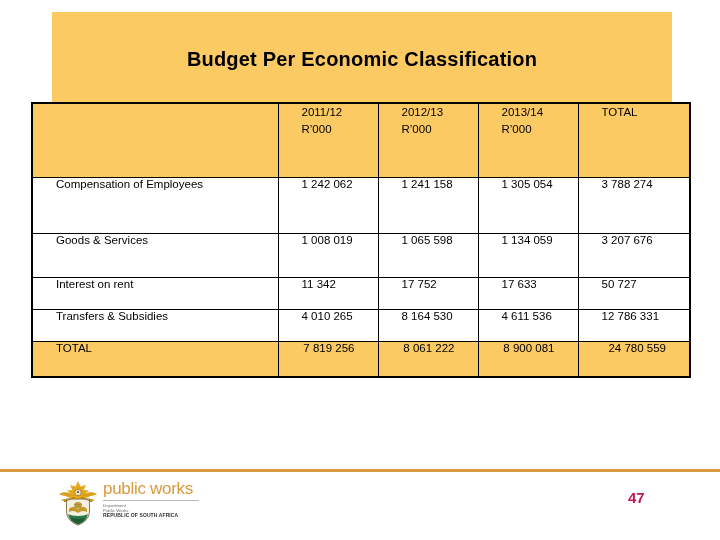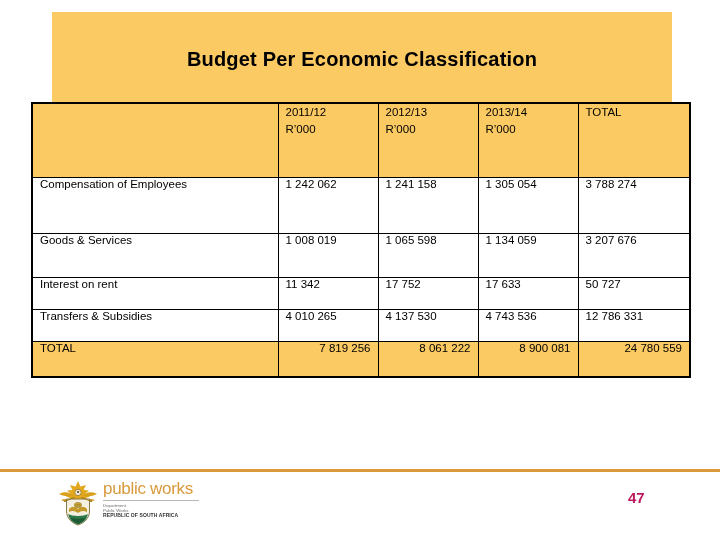--- a/index.html
+++ b/index.html
@@ -42,21 +42,21 @@
     left: 31px;
     top: 102px;
     width: 658px;
     border-collapse: collapse;
     table-layout: fixed;
   }
   #budget-table td, #budget-table th {
     border: 1px solid #000000;
     font-size: 11.5px;
     color: #000000;
-    padding: 0 7px;
+    padding: 0 23px;
     vertical-align: top;
     font-weight: normal;
     box-sizing: border-box;
   }
   
   col.c-label  { width: 246px; }
   col.c-year   { width: 100px; }
   col.c-total  { width: 112px; }
 
   
@@ -212,22 +212,22 @@
       <td class="label">Interest on rent</td>
       <td class="num">11 342</td>
       <td class="num">17 752</td>
       <td class="num">17 633</td>
       <td class="num">50 727</td>
     </tr>
 
     <tr class="body-row r-short">
       <td class="label">Transfers &amp; Subsidies</td>
       <td class="num">4 010 265</td>
-      <td class="num">4 137 530</td>
-      <td class="num">4 743 536</td>
+      <td class="num">8 164 530</td>
+      <td class="num">4 611 536</td>
       <td class="num">12 786 331</td>
     </tr>
 
 
 
     <tr class="total-row">
       <td class="label">TOTAL</td>
       <td class="num">7 819 256</td>
       <td class="num">8 061 222</td>
       <td class="num">8 900 081</td>

